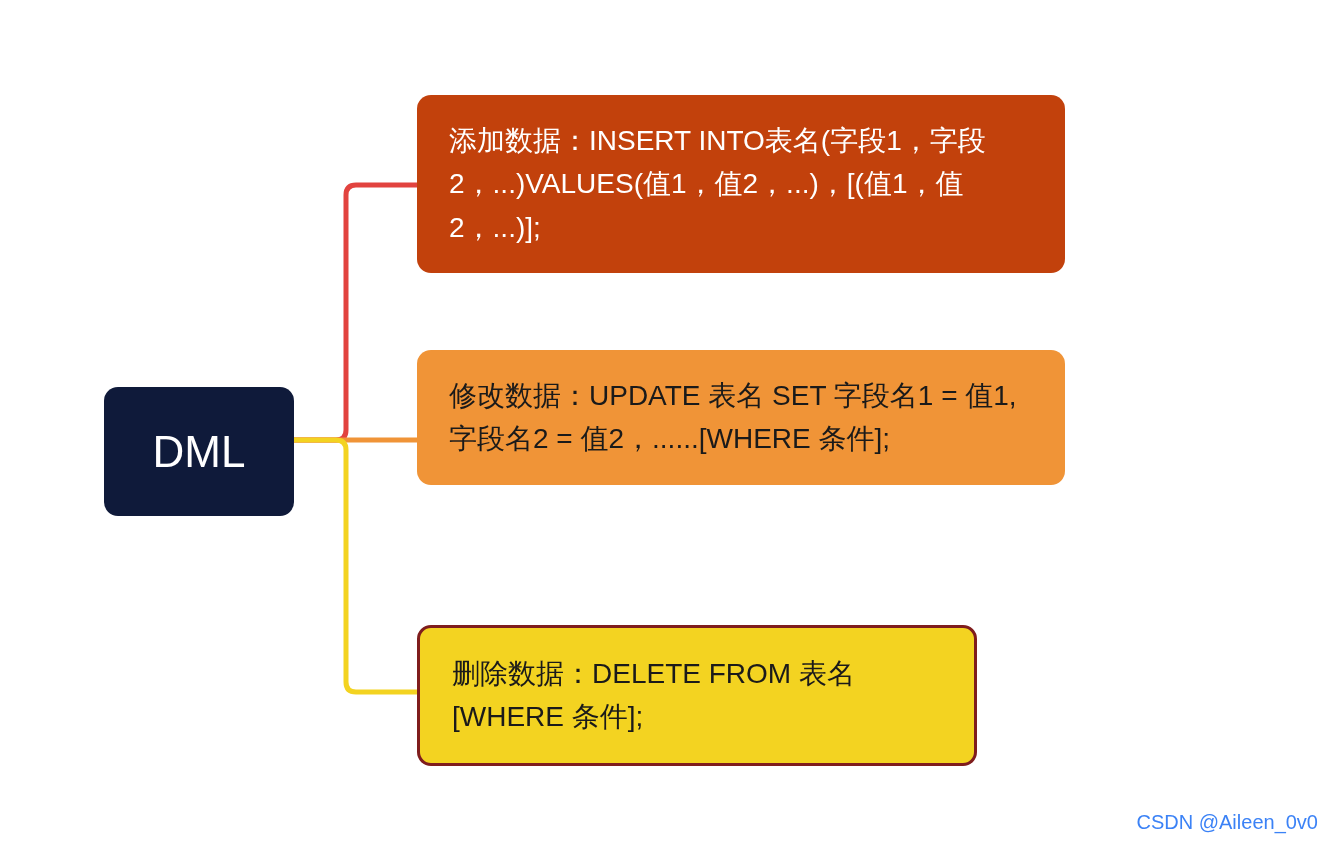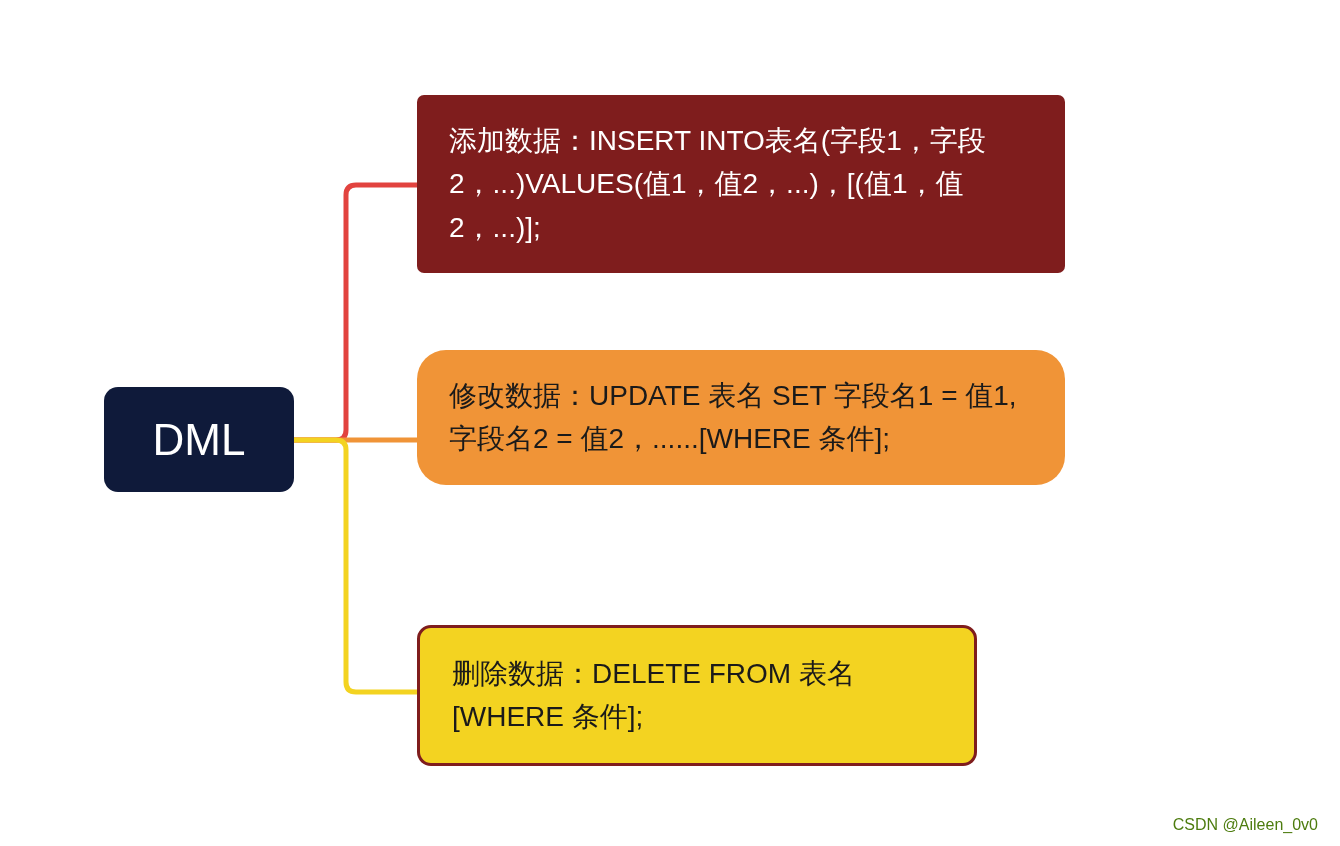--- a/index.html
+++ b/index.html
@@ -13,21 +13,21 @@
   .canvas {
     position: relative;
     width: 100%;
     height: 100%;
   }
   .root-node {
     position: absolute;
     left: 104px;
     top: 387px;
     width: 190px;
-    height: 105px;
+    height: 129px;
     border-radius: 14px;
     display: flex;
     align-items: center;
     justify-content: center;
     font-size: 44px;
     font-weight: 400;
   }
   .child-node {
     position: absolute;
     border-radius: 14px;
@@ -37,45 +37,45 @@
     width: 648px;
   }
   .child-1 { left: 417px; top: 95px; }
   .child-2 { left: 417px; top: 350px; }
   .child-3 { left: 417px; top: 625px; width: 560px; border: 3px solid #7f1d1d; }
   .connectors { position: absolute; left: 0; top: 0; width: 1340px; height: 846px; pointer-events:none; }
   .watermark {
     position: absolute;
     right: 22px;
     bottom: 12px;
-    color: #4d7c0f;
-    font-size: 16px;
+    color: #3b82f6;
+    font-size: 20px;
     font-family: Arial, sans-serif;
   }
 </style>
 </head>
 <body>
 
 <div class="canvas">
 
   <svg class="connectors">
     <path id="edge-0" d="M294 440 L336 440 Q346 440 346 430 L346 195 Q346 185 356 185 L417 185" fill="none" stroke-width="5" stroke-linecap="round" stroke="#e2433f"></path>
     <path id="edge-1" d="M294 440 L417 440" fill="none" stroke-width="5" stroke-linecap="round" stroke="#f09437"></path>
     <path id="edge-2" d="M294 440 L336 440 Q346 440 346 450 L346 682 Q346 692 356 692 L417 692" fill="none" stroke-width="5" stroke-linecap="round" stroke="#f3d321"></path>
   </svg>
 
   <div class="root-node" style="background: rgb(15, 26, 58); color: rgb(255, 255, 255);">
     <span>DML</span>
   </div>
 
-  <div class="child-node child-1" style="background: #7f1d1d; color: rgb(255, 255, 255); border-radius: 7px;">
+  <div class="child-node child-1" style="background: #c2410c; color: rgb(255, 255, 255);">
     <span>添加数据：INSERT INTO表名(字段1，字段2，...)VALUES(值1，值2，...)，[(值1，值2，...)];</span>
   </div>
 
-  <div class="child-node child-2" style="background: rgb(240, 148, 55); color: rgb(26, 26, 26); border-radius: 29px;">
+  <div class="child-node child-2" style="background: rgb(240, 148, 55); color: rgb(26, 26, 26);">
     <span>修改数据：UPDATE 表名 SET 字段名1 = 值1,字段名2 = 值2，......[WHERE 条件];</span>
   </div>
 
   <div class="child-node child-3" style="background: rgb(243, 211, 33); color: rgb(26, 26, 26);">
     <span>删除数据：DELETE FROM 表名 [WHERE 条件];</span>
   </div>
 
   <div class="watermark">CSDN @Aileen_0v0</div>
 
 </div>

